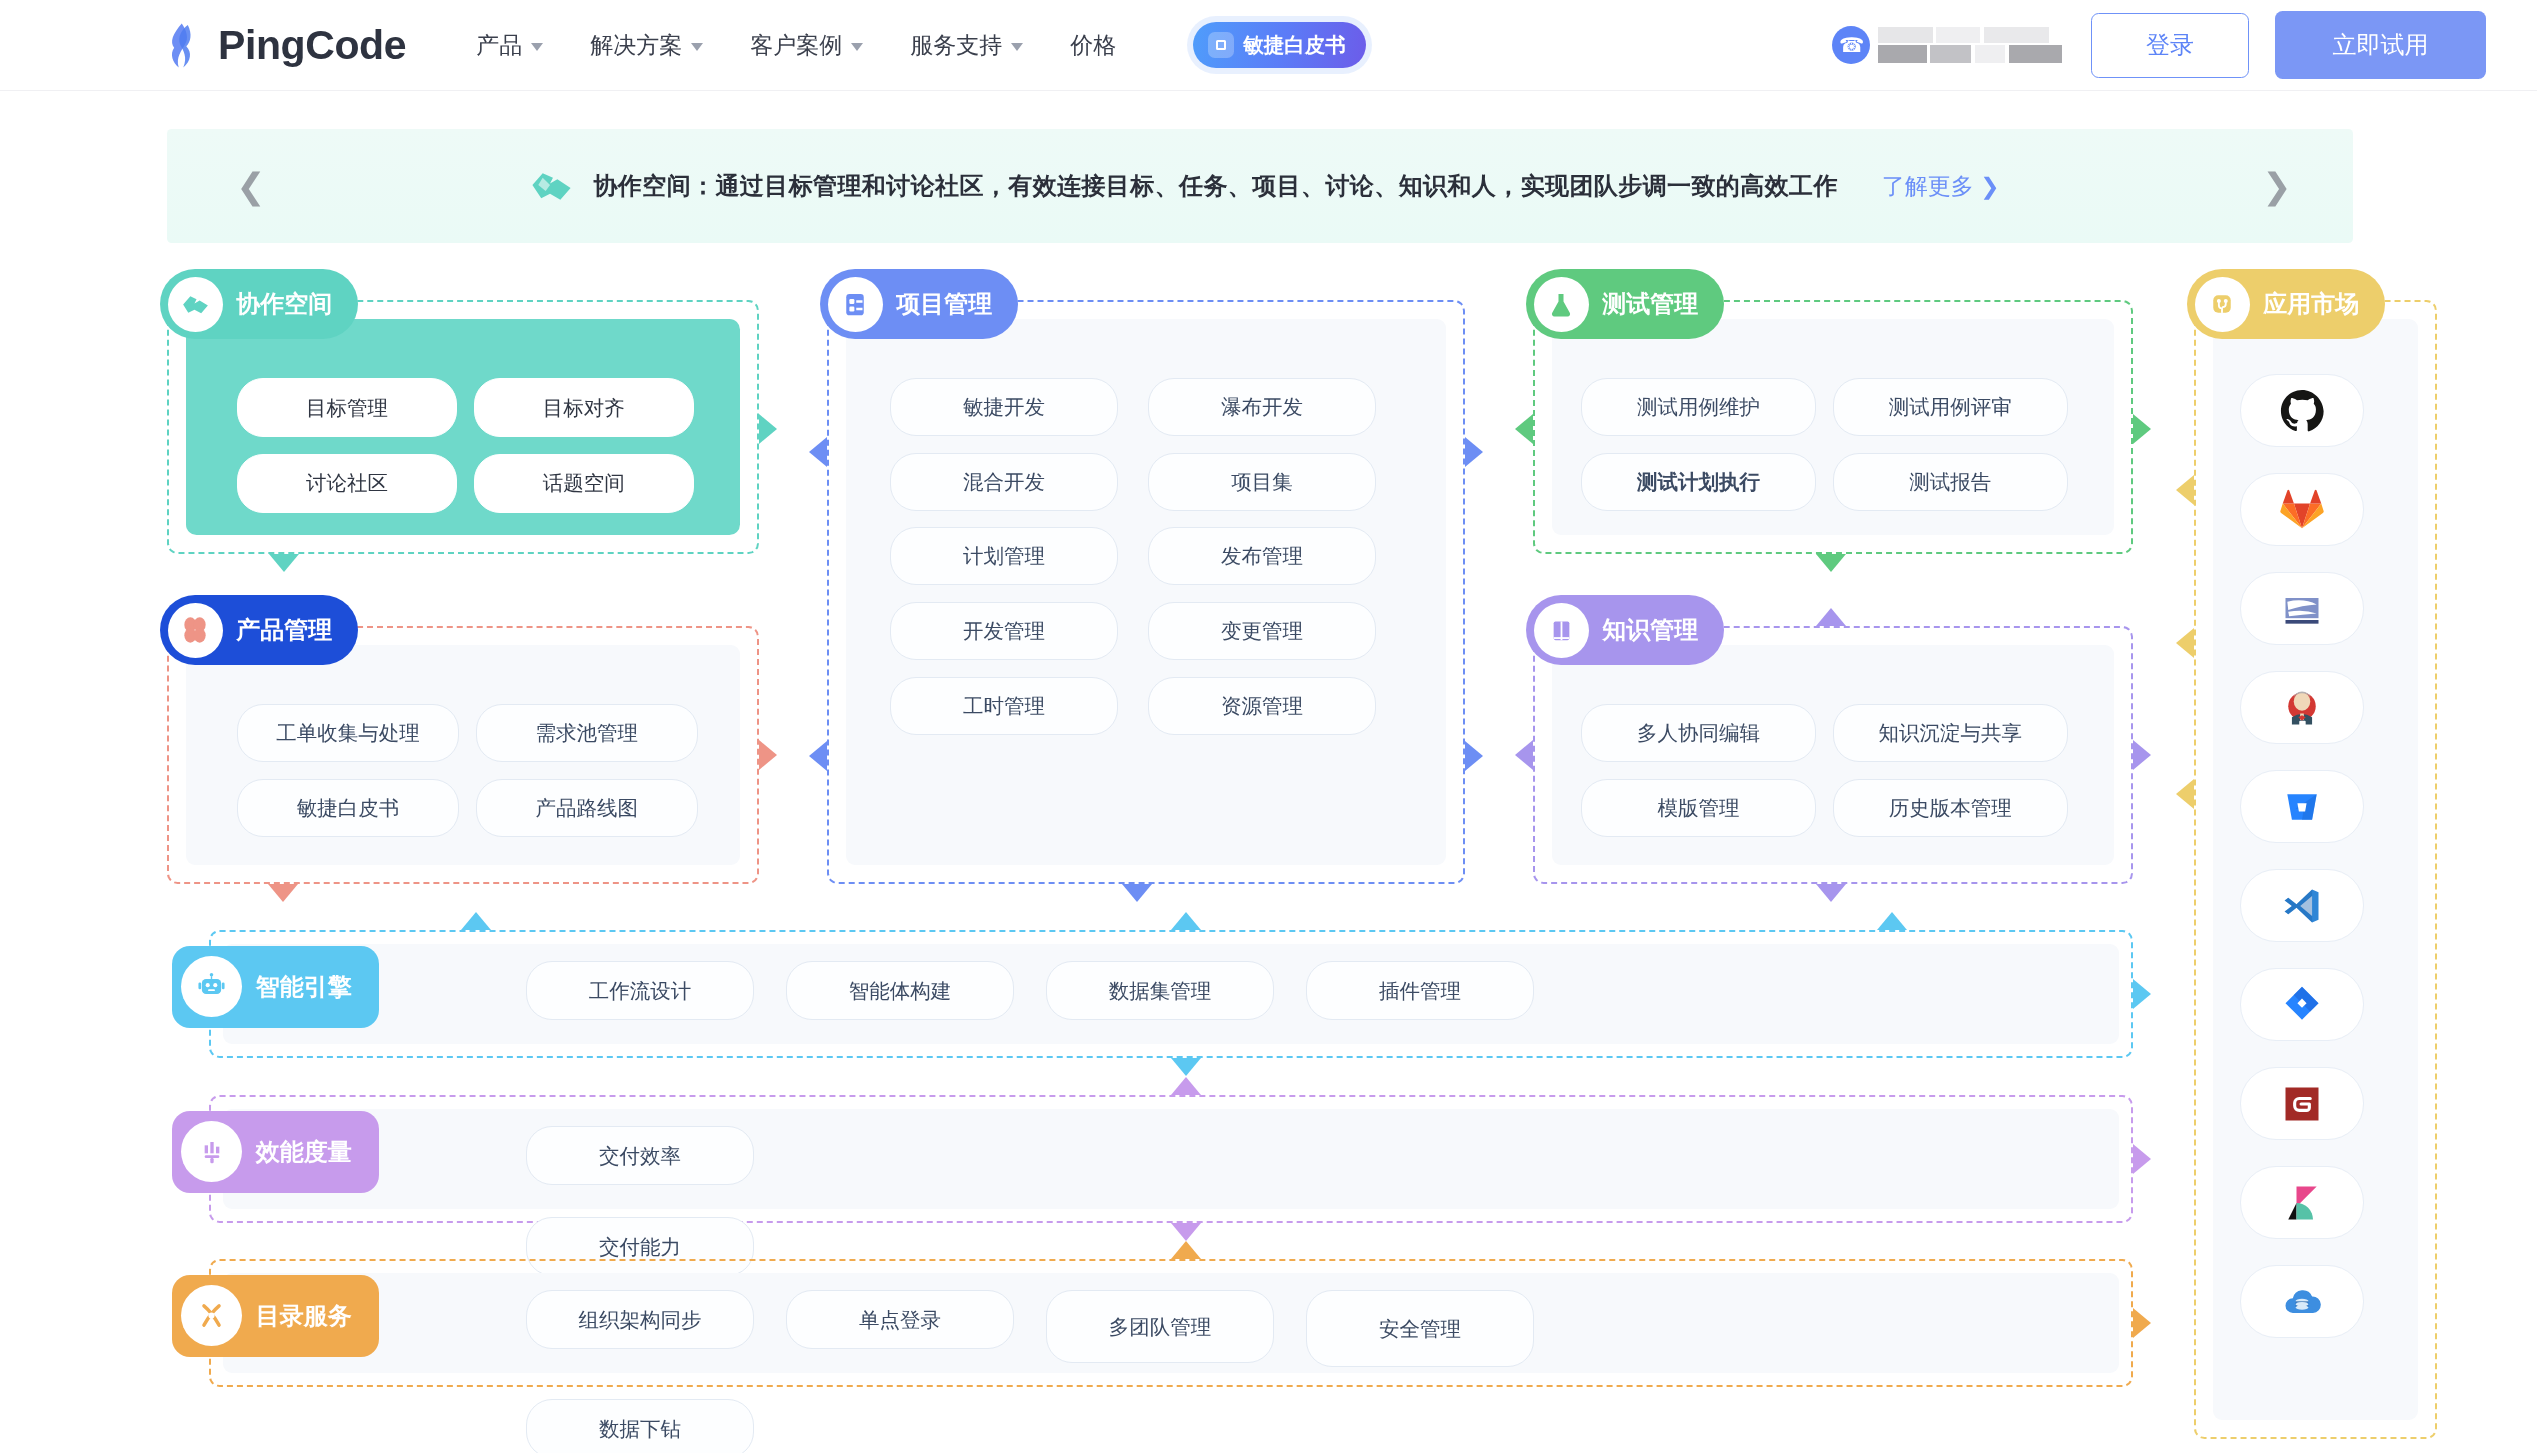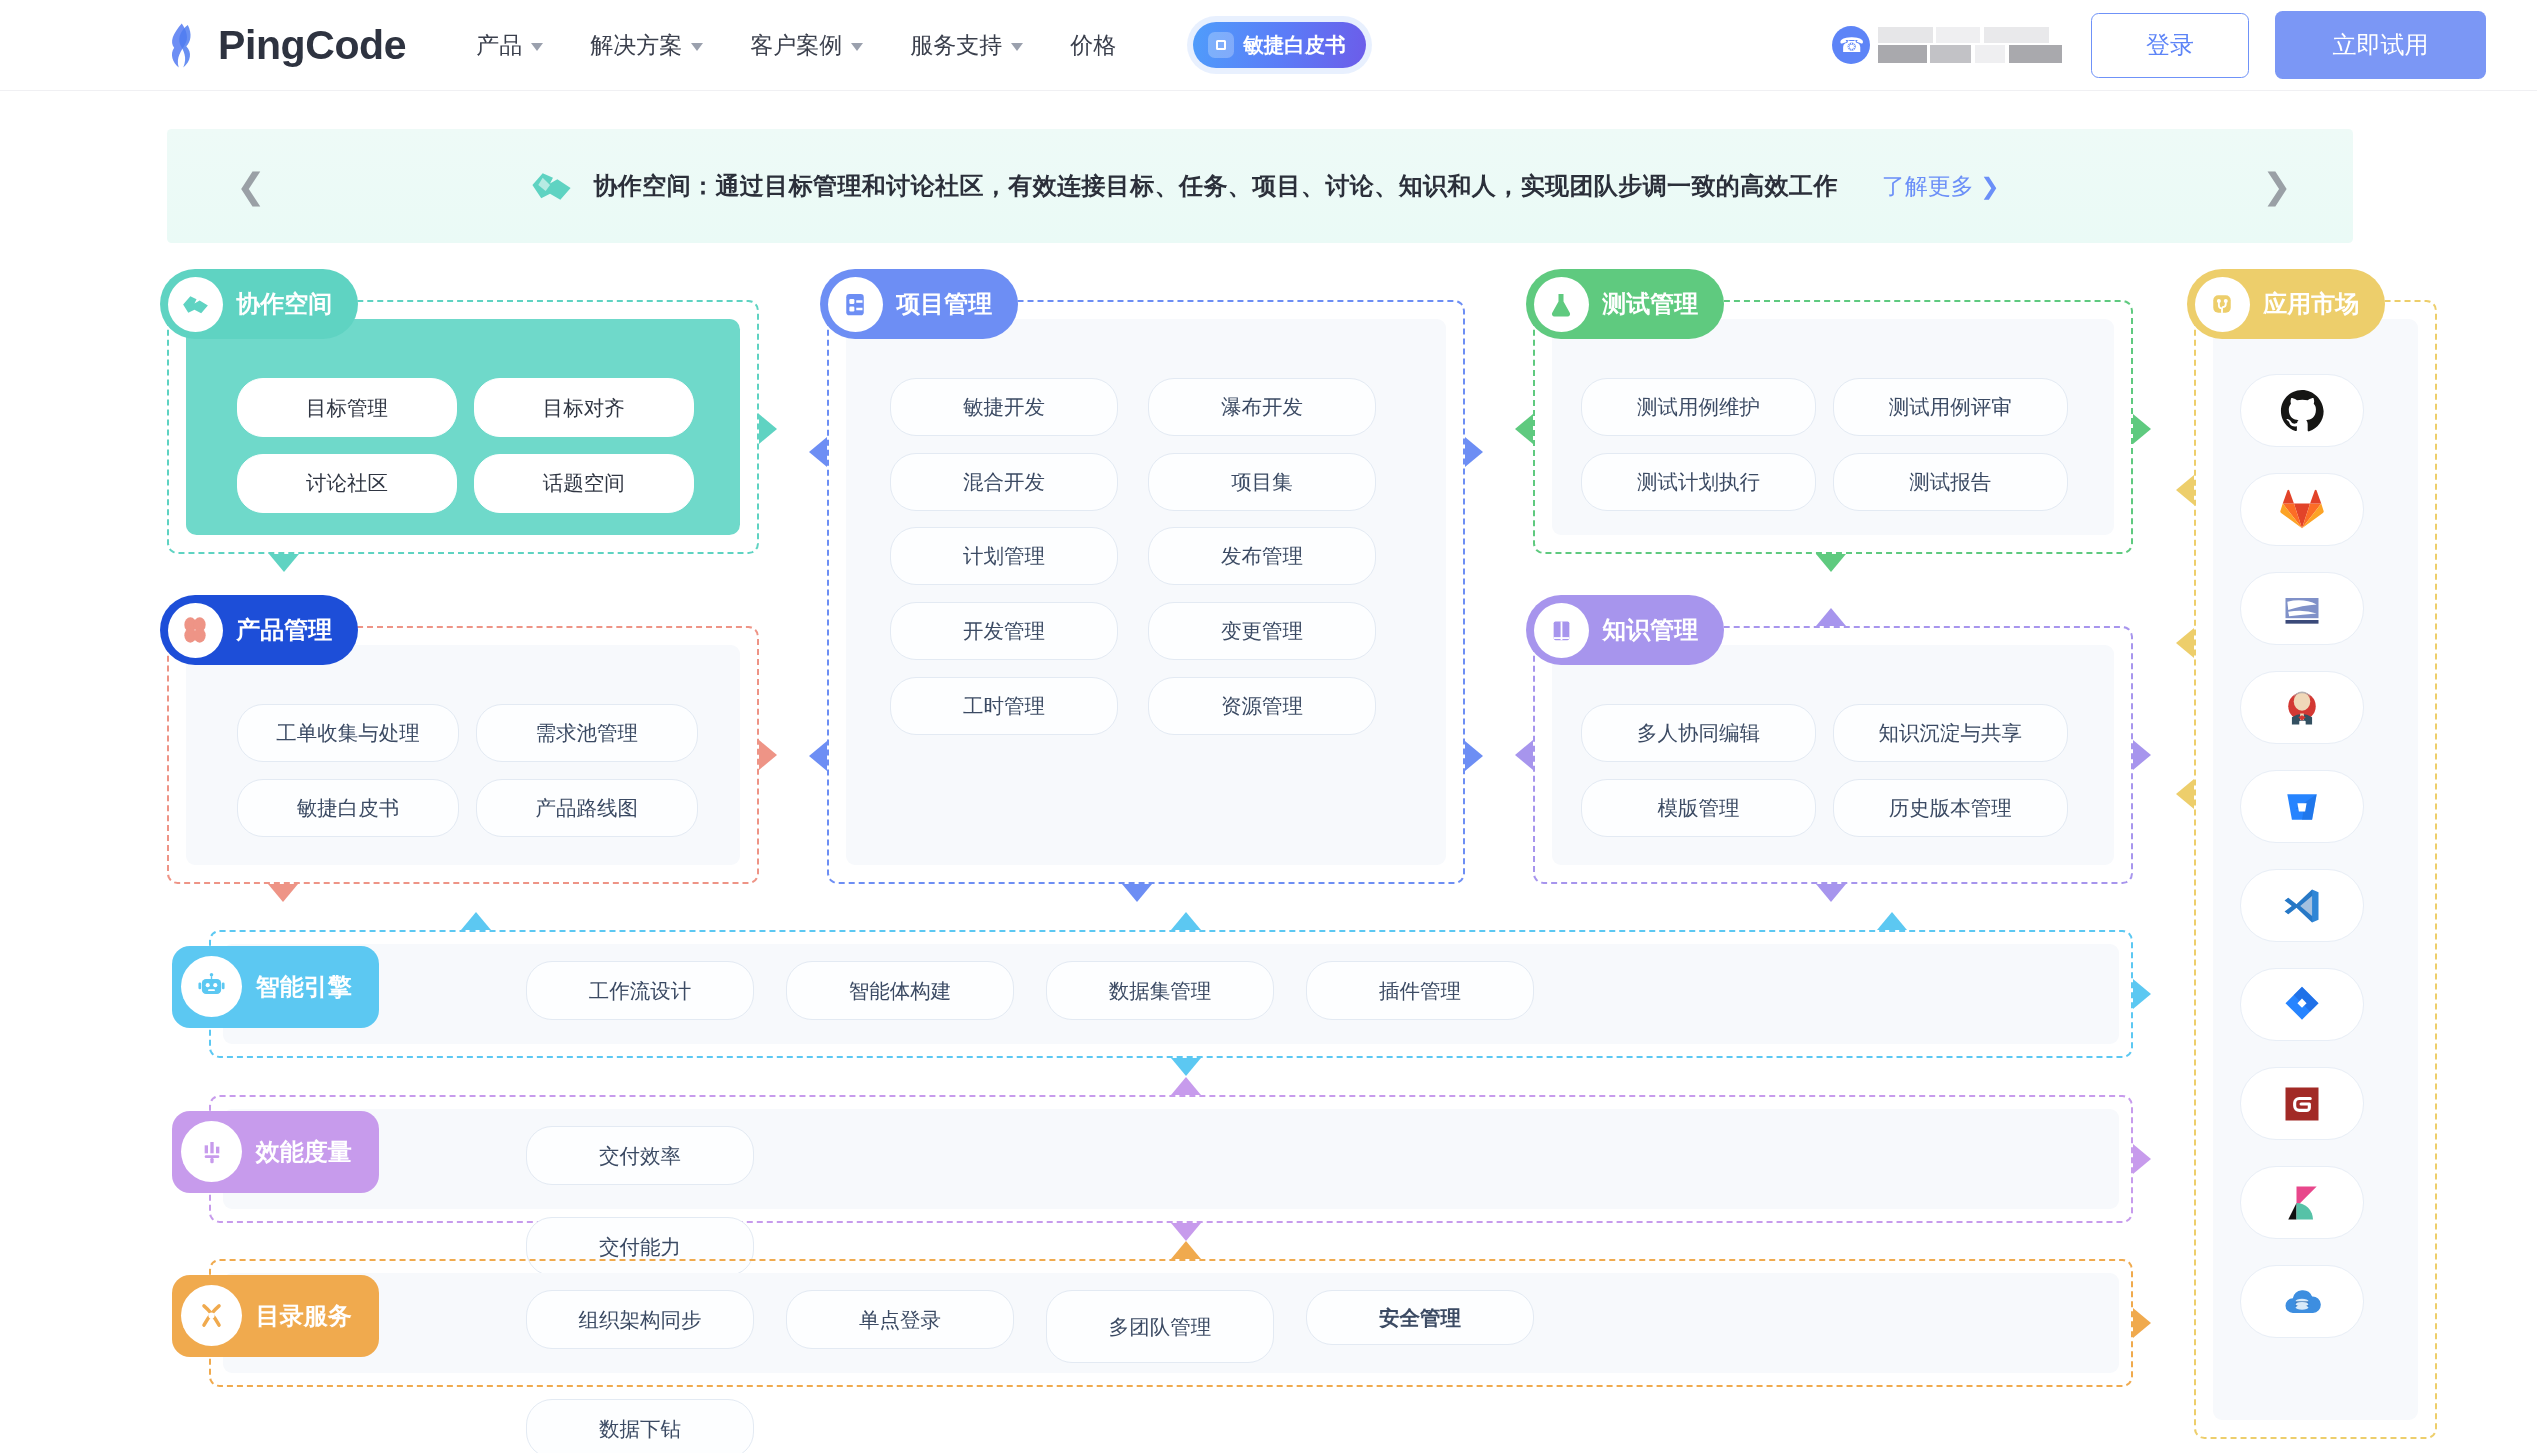--- a/index.html
+++ b/index.html
@@ -297,21 +297,21 @@
       <span class="badge-ico">
         <svg viewBox="0 0 48 48" width="30" height="30">
           <path d="M20 8 h8 v12 l10 18 a4 4 0 0 1 -3.4 6 H13.4 A4 4 0 0 1 10 38 L20 20 Z" fill="#5fca7f"></path>
         </svg>
       </span>
       <span>测试管理</span>
     </div>
     <div class="chips" style="left:46px; top:76px; width:509px; gap:16.7px;">
       <div class="chip" style="width:235px;height:58px;">测试用例维护</div>
       <div class="chip" style="width:235px;height:58px;">测试用例评审</div>
-      <div class="chip" style="width:235px;height:58px;">测试计划执行</div>
+      <div class="chip" style="width:235px;height:58px;font-weight:bold;">测试计划执行</div>
       <div class="chip" style="width:235px;height:58px;">测试报告</div>
     </div>
     <div class="tri l" style="left:-20px; top:112px; border-right-color:#5fca7f;"></div>
     <div class="tri r" style="right:-20px; top:112px; border-left-color:#5fca7f;"></div>
     <div class="tri d" style="left:281px; bottom:-20px; border-top-color:#5fca7f;"></div>
   </div>
 
   <div class="grp" style="left:1533px; top:364px; width:600px; height:258px; border:2.3px dashed #a795ed;">
     <div class="inner"></div>
     <div class="tab" style="background:#a795ed;">
@@ -500,20 +500,20 @@
           <path d="M35 10 q-12 10 -22 28" stroke="#f0aa4e" stroke-width="5" fill="none" stroke-linecap="round"></path>
           <circle cx="24" cy="24" r="4.5" fill="#fff"></circle>
         </svg>
       </span>
       <span>目录服务</span>
     </div>
     <div class="chips" style="left:315px; top:29px; width:1290px; gap:32px;">
       <div class="chip" style="width:228px;height:59px;">组织架构同步</div>
       <div class="chip" style="width:228px;height:59px;">单点登录</div>
       <div class="chip" style="width:228px;height:73px;">多团队管理</div>
-      <div class="chip" style="width:228px;height:55px;font-weight:bold;">安全管理</div>
+      <div class="chip" style="width:228px;height:77px;">安全管理</div>
     </div>
     <div class="tri u" style="left:960px; top:-20px; border-bottom-color:#f0aa4e;"></div>
     <div class="tri r" style="right:-20px; top:47px; border-left-color:#f0aa4e;"></div>
   </div>
 
 </div>
 
 
 </body></html>

